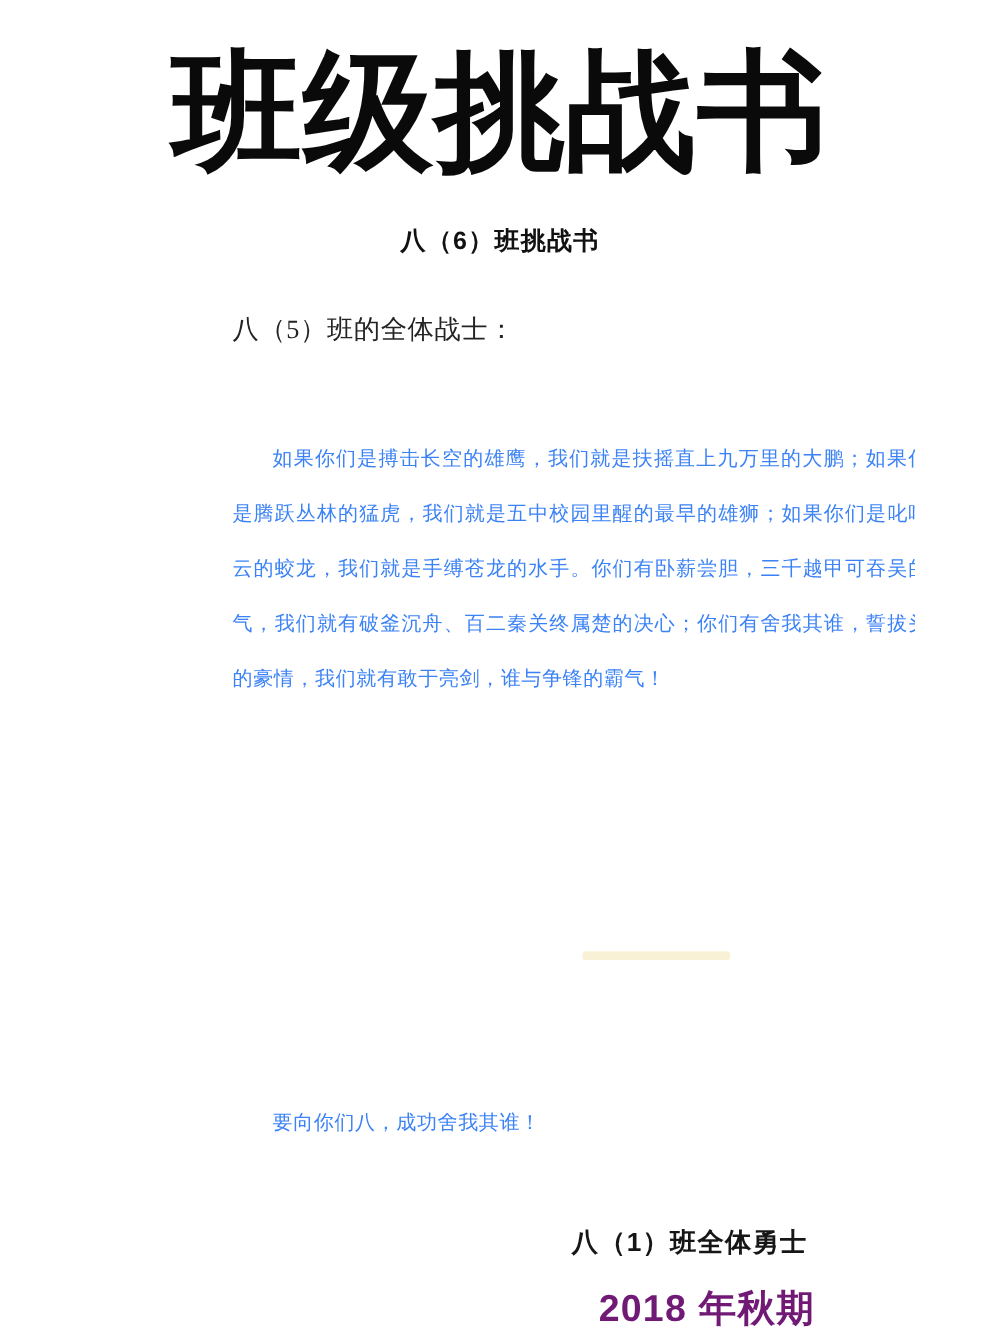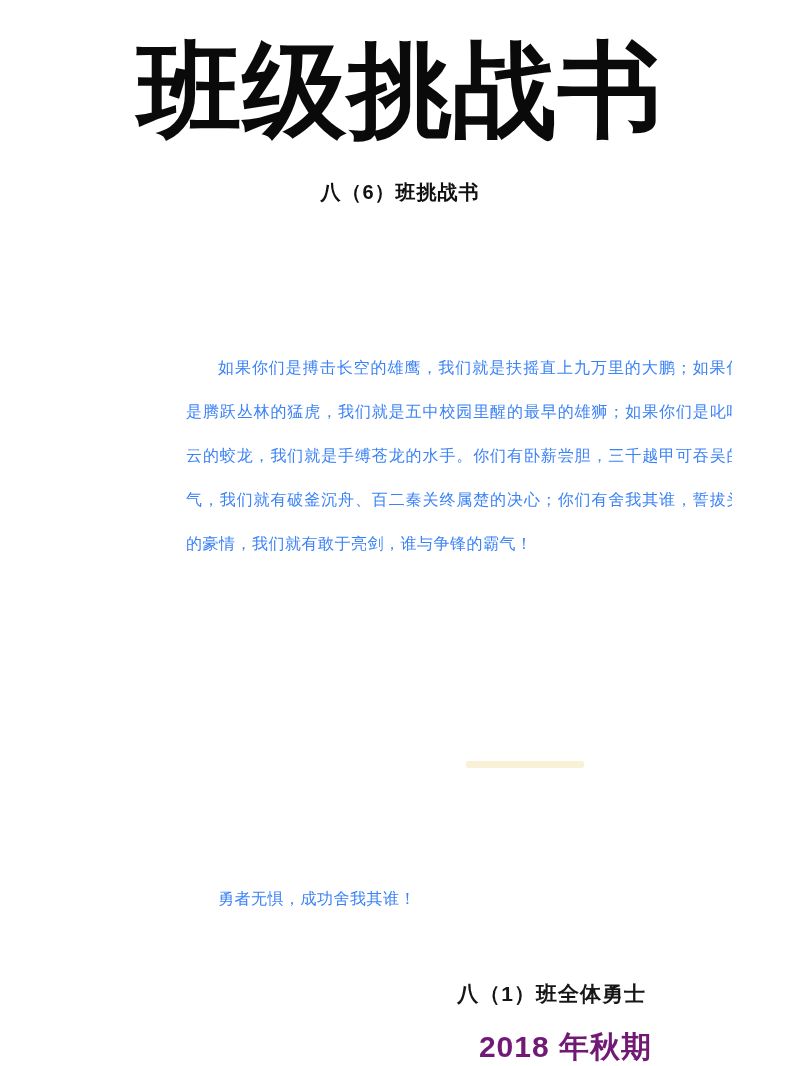--- a/index.html
+++ b/index.html
@@ -97,27 +97,28 @@
 </style>
 </head>
 <body>
 
 <div class="page">
 
   <h1 class="doc-title">班级挑战书</h1>
 
   <h2 class="doc-subtitle">八（6）班挑战书</h2>
 
+  <div class="salutation">八（5）班的全体战士：</div>
 
   <p class="para indent p1">如果你们是搏击长空的雄鹰，我们就是扶摇直上九万里的大鹏；如果你们是腾跃丛林的猛虎，我们就是五中校园里醒的最早的雄狮；如果你们是叱咤风云的蛟龙，我们就是手缚苍龙的水手。你们有卧薪尝胆，三千越甲可吞吴的勇气，我们就有破釜沉舟、百二秦关终属楚的决心；你们有舍我其谁，誓拔头筹的豪情，我们就有敢于亮剑，谁与争锋的霸气！</p>
 
 
 
   <div class="watermark-fragment"></div>
 
 
-  <p class="para indent p4">勇者无惧，成功舍我其谁！</p>
+  <p class="para indent p4">要向你们八，成功舍我其谁！</p>
 
   <div class="signature">八（1）班全体勇士</div>
 
   <div class="doc-date">2018 年秋期</div>
 
 </div>
 
 </body></html>

